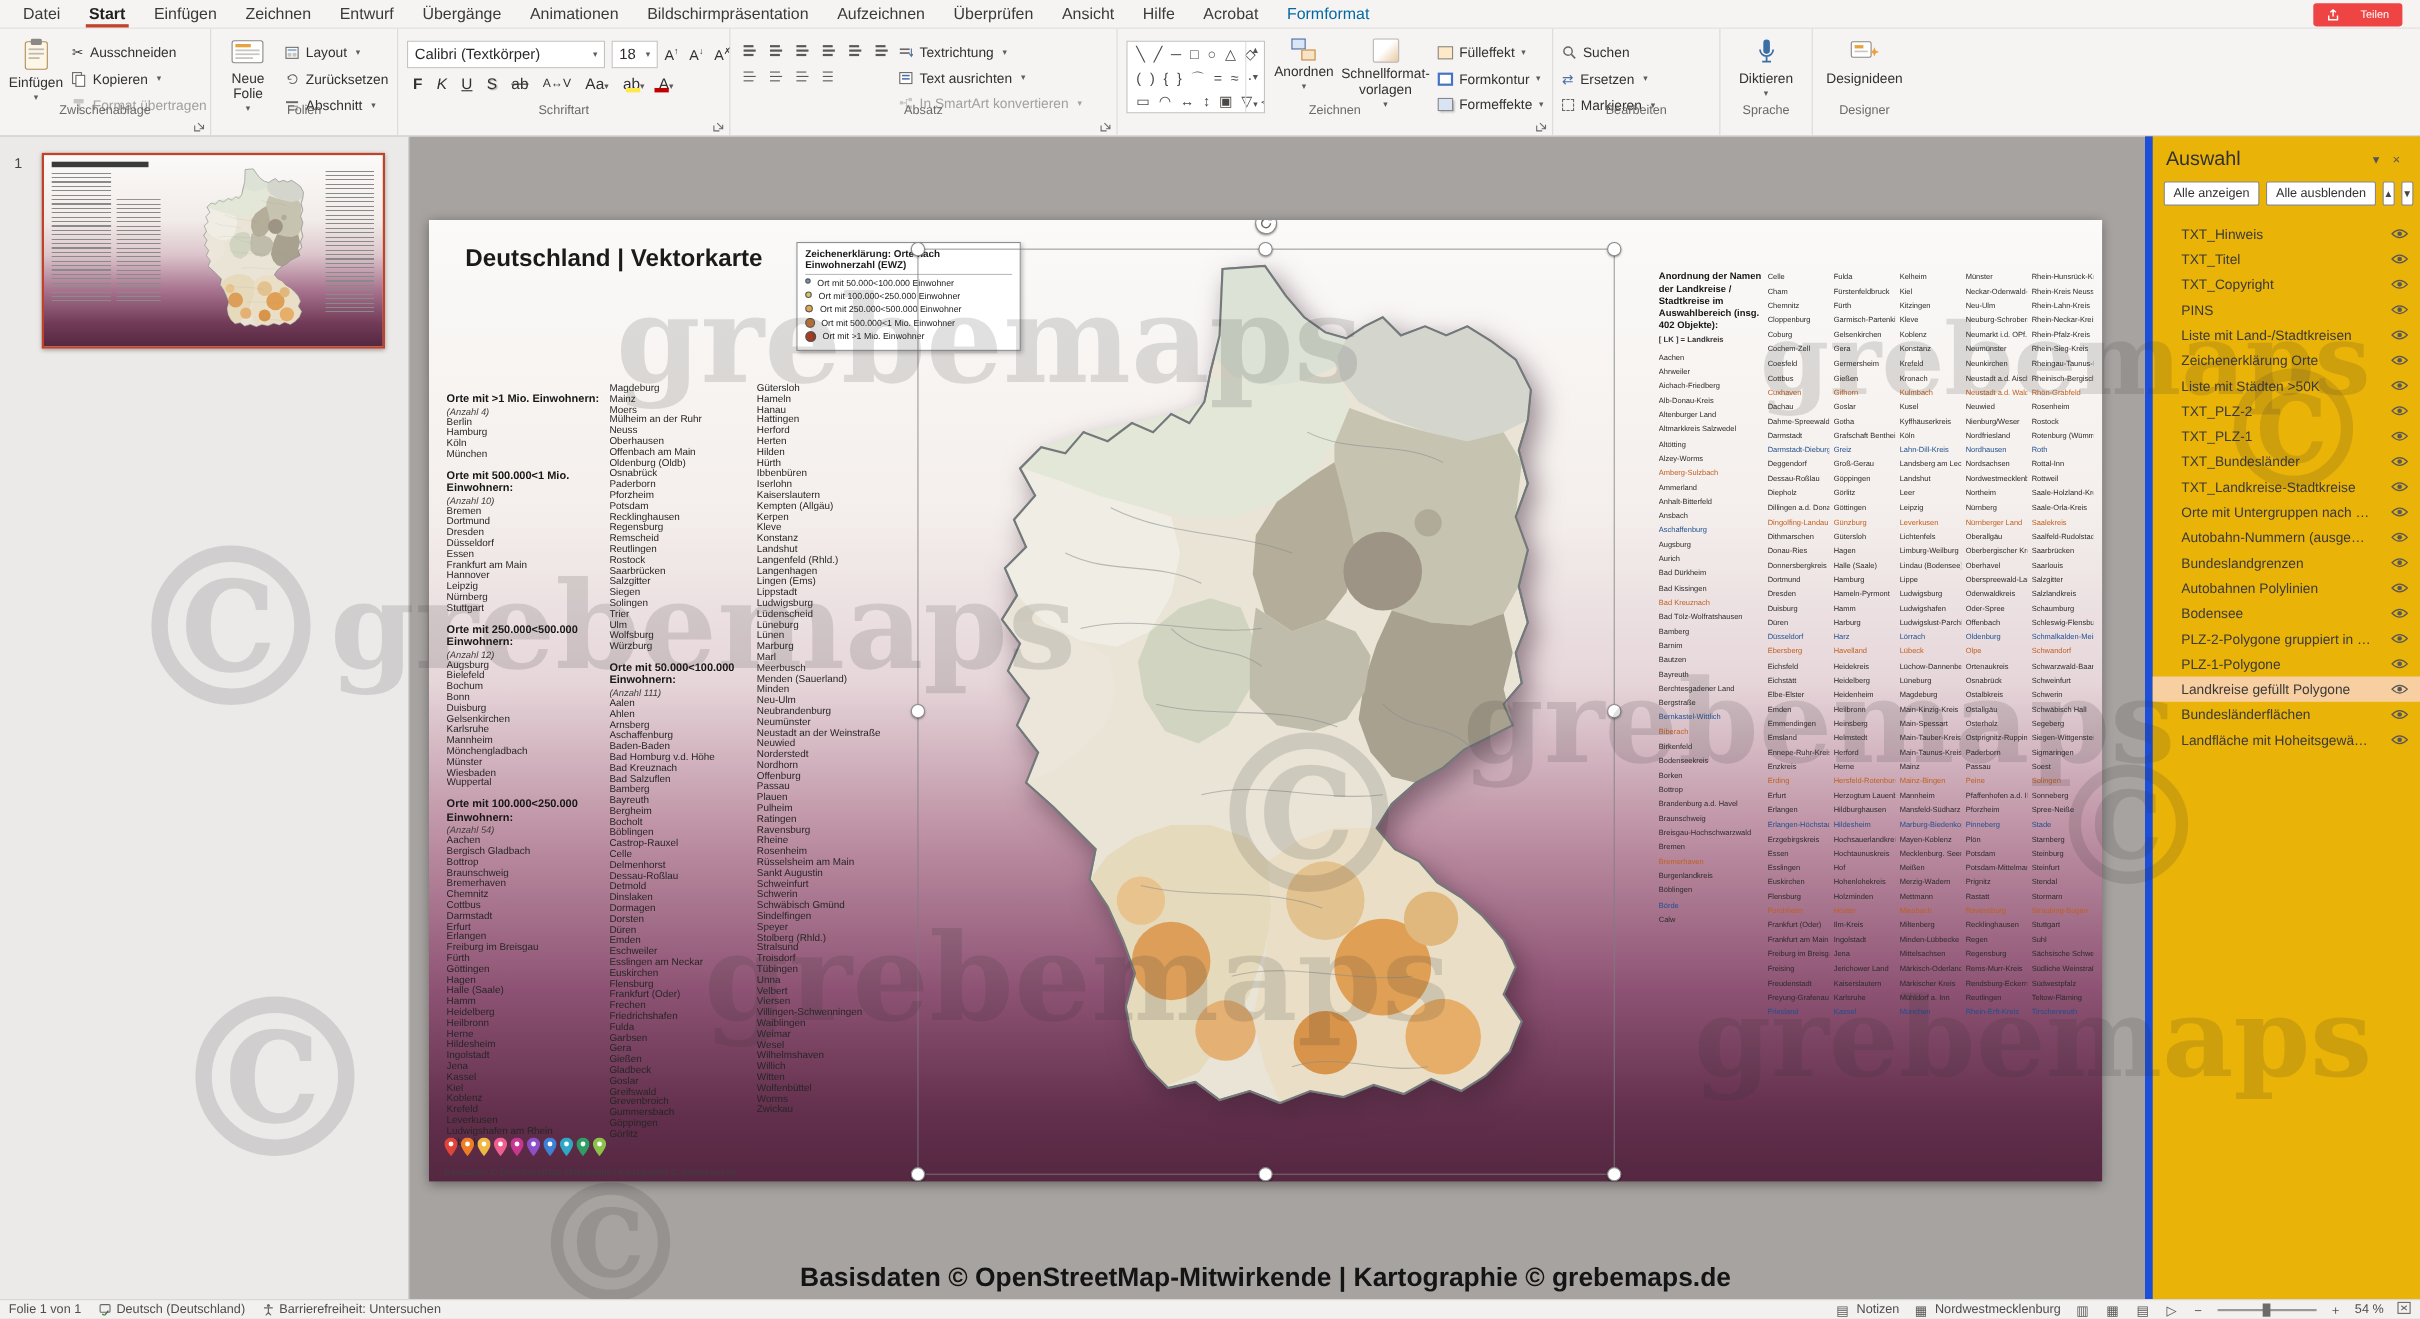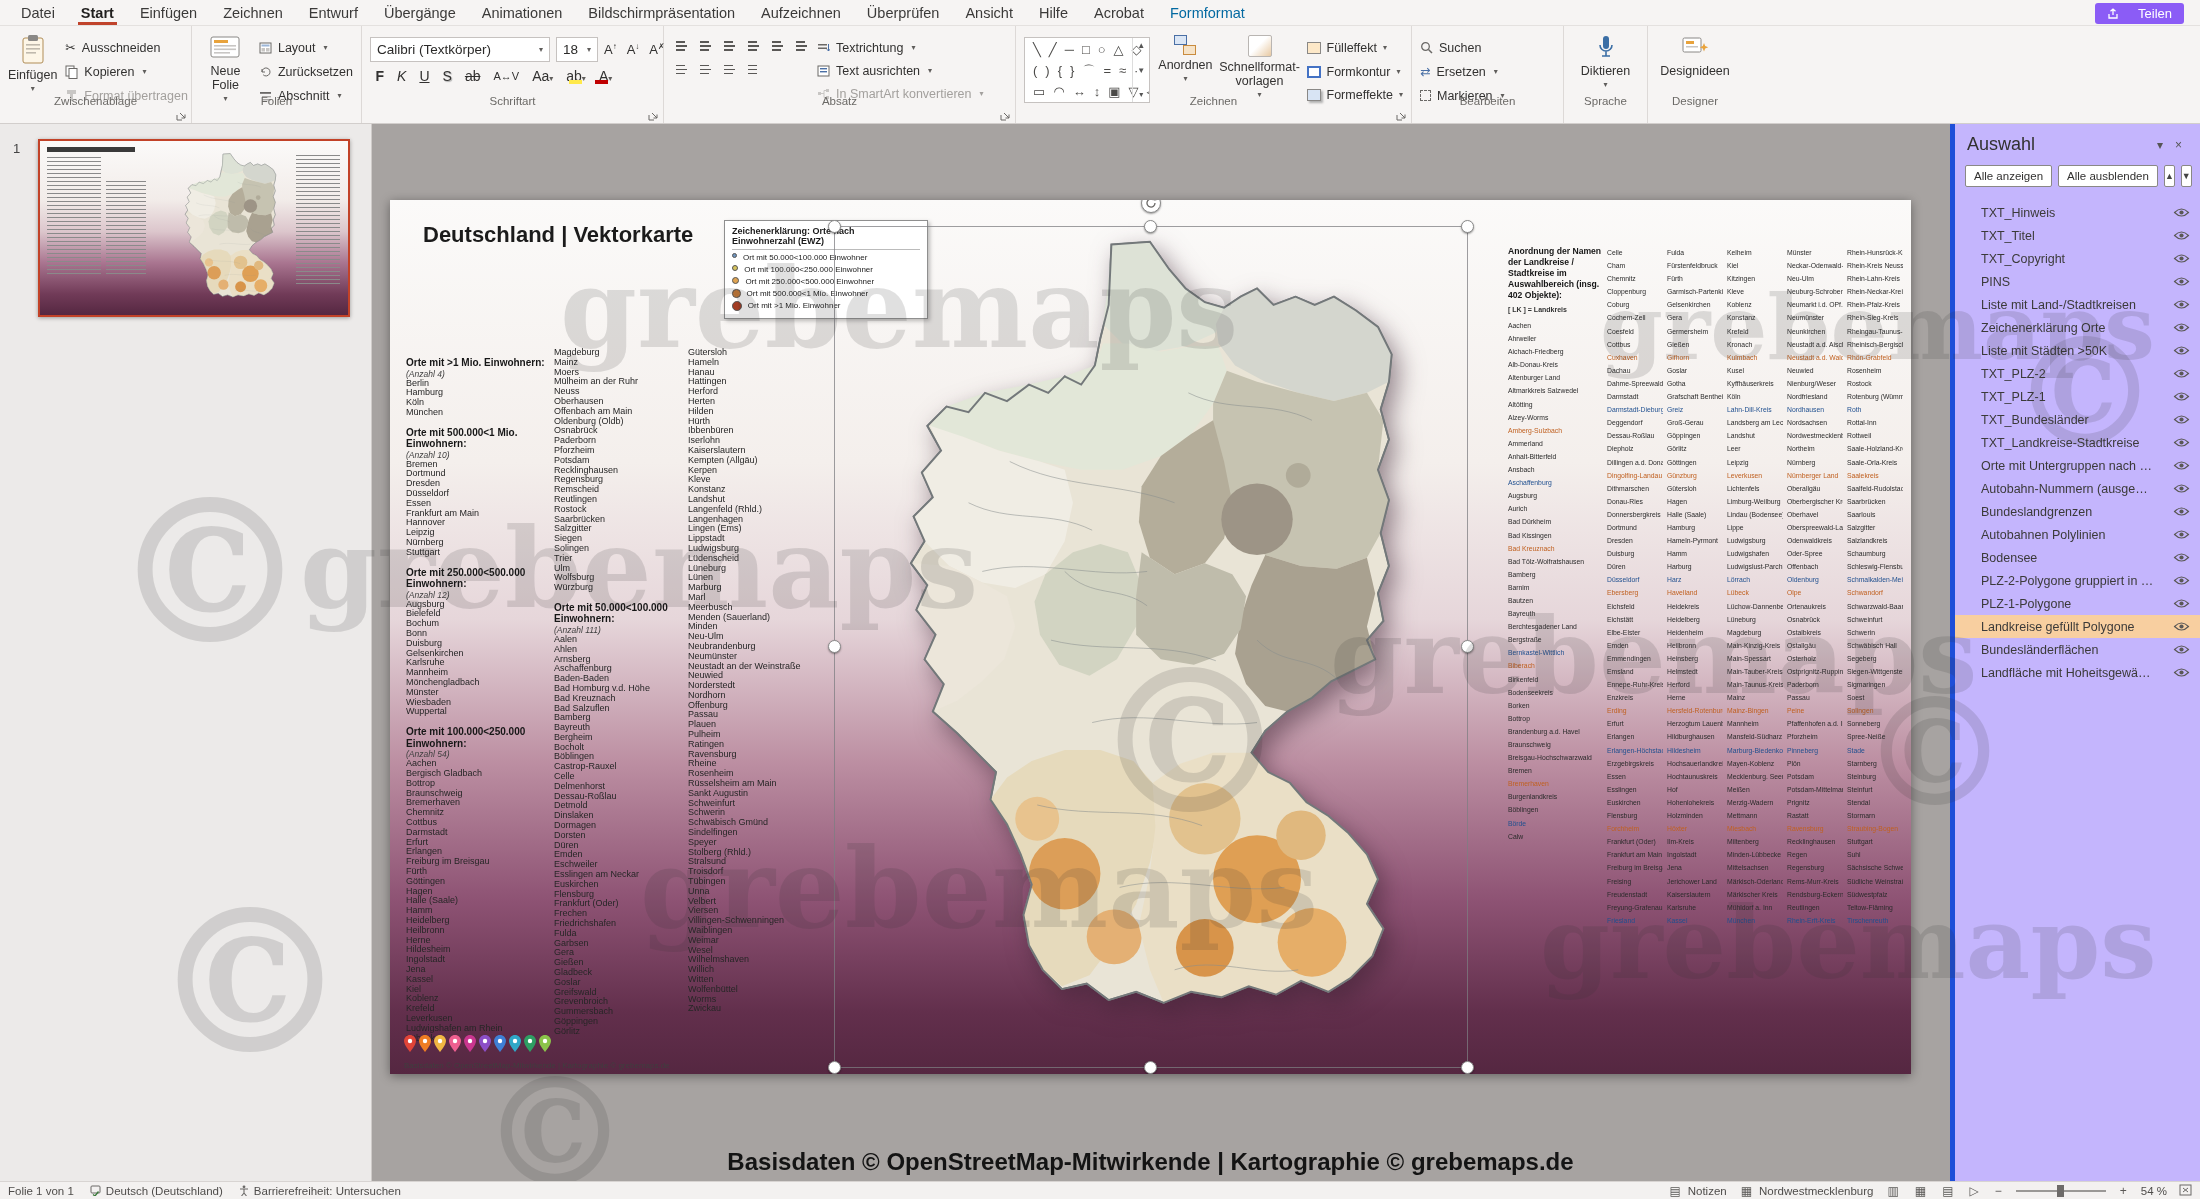--- a/index.html
+++ b/index.html
@@ -5,21 +5,21 @@
 *{margin:0;padding:0;box-sizing:border-box}
 html,body{width:2200px;height:1199px;overflow:hidden;background:#a7a3a1;font-family:"Liberation Sans","DejaVu Sans",sans-serif}
 #app{position:relative;width:2200px;height:1199px}
 
 
 .tabrow{position:absolute;top:0;left:0;right:0;height:26px;background:#f6f4f3;display:flex;align-items:stretch;padding-left:8px;border-bottom:1px solid #e4e1df;z-index:20}
 .tab{font-size:14.5px;color:#3b3a39;padding:0 13px;display:flex;align-items:center;position:relative;white-space:nowrap}
 .tab.active{font-weight:bold;color:#201f1e}
 .tab.active::after{content:"";position:absolute;left:10px;right:10px;bottom:0;height:3px;background:#c0432b}
 .tab.ctx{color:#0369a1}
-.sharebtn{position:absolute;right:16px;top:3px;height:21px;background:#8b5cf6;color:#fff;border-radius:3px;display:flex;align-items:center;gap:19px;padding:0 12px;font-size:13px}
+.sharebtn{position:absolute;right:16px;top:3px;height:21px;background:#ef4444;color:#fff;border-radius:3px;display:flex;align-items:center;gap:19px;padding:0 12px;font-size:10px}
 .sharebtn svg{display:block}
 
 
 .ribbon{position:absolute;top:26px;left:0;right:0;height:98px;background:#f6f4f3;border-bottom:1px solid #d2cecc;display:flex;z-index:20}
 .group{position:relative;border-right:1px solid #ddd9d7;padding:4px 8px 18px;display:flex;gap:8px;flex:0 0 auto}
 .grouplabel{position:absolute;bottom:16px;left:0;right:0;text-align:center;font-size:11.5px;color:#6b6966;white-space:nowrap}
 .launcher{position:absolute;right:3px;bottom:3px;width:12px;height:12px;color:#6b6966}
 .bigbtn{width:62px;display:flex;flex-direction:column;align-items:center;gap:3px;padding-top:5px}
 .biglabel{font-size:12.5px;color:#323130;text-align:center;line-height:14px}
 .chev{font-size:8px;color:#5f5d5b;line-height:8px}
@@ -107,21 +107,21 @@
 
 
 .selbox{position:absolute;left:444px;top:26px;width:634px;height:842px;border:1px solid rgba(125,125,130,.75);pointer-events:none}
 .hdl{position:absolute;width:13px;height:13px;border-radius:50%;background:#fff;border:1px solid #8a8a8a;box-shadow:0 1px 2px rgba(0,0,0,.4)}
 .rot{position:absolute;left:50%;top:-34px;margin-left:-10px;width:20px;height:20px;border-radius:50%;background:#fff;border:1px solid #8a8a8a;display:flex;align-items:center;justify-content:center;box-shadow:0 1px 2px rgba(0,0,0,.4)}
 
 
 .caption{position:absolute;left:390px;top:1148px;width:1521px;text-align:center;font-size:24px;font-weight:600;color:#141414;z-index:3}
 
 
-.pane{position:absolute;right:0;top:124px;width:250px;bottom:18px;background:#c4b5fd;border-left:5px solid #1d4ed8;z-index:20}
+.pane{position:absolute;right:0;top:124px;width:250px;bottom:18px;background:#eab308;border-left:7px solid #1d4ed8;z-index:20}
 .pane-head{display:flex;align-items:center;padding:10px 12px 4px;font-size:18px;color:#323130}
 .pane-head .sp{flex:1}
 .pane-hbtn{font-size:12px;color:#555;padding:0 6px}
 .pane-btns{display:flex;gap:6px;padding:6px 10px;align-items:center}
 .pbtn{background:#fff;border:1px solid #8a8886;border-radius:2px;font-size:11.5px;color:#323130;padding:4px 8px;white-space:nowrap}
 .psq{background:#fff;border:1px solid #8a8886;border-radius:2px;width:22px;height:22px;font-size:9px;color:#444;display:flex;align-items:center;justify-content:center}
 .pane-list{margin-top:8px}
 .pane-row{display:flex;align-items:center;height:23px;padding:0 10px 0 26px;font-size:12.5px;color:#3b3a39}
 .pane-row .lbl{flex:1;white-space:nowrap;overflow:hidden;text-overflow:ellipsis}
 .pane-row.sel{background:#f8cfa0}

